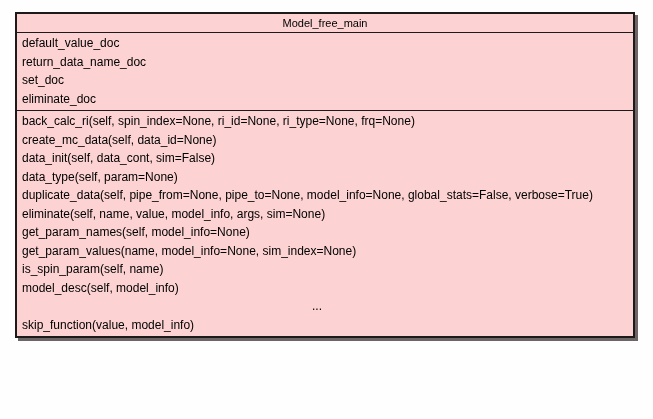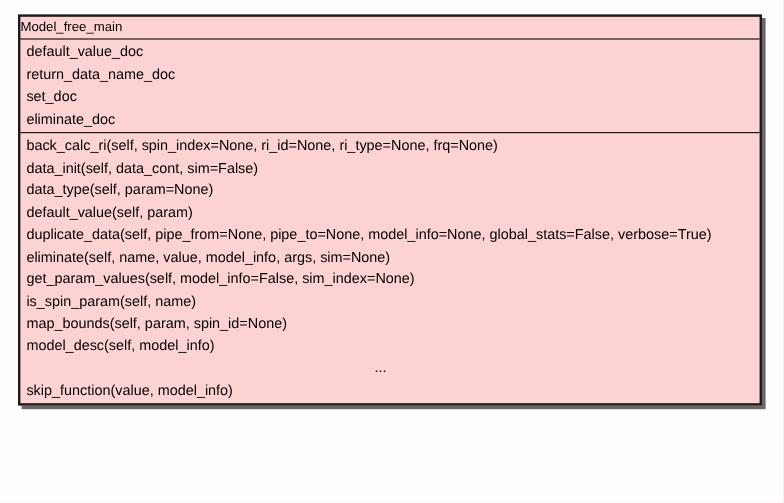--- a/index.html
+++ b/index.html
@@ -27,21 +27,21 @@
     top: 12px;
     width: 620px;
     background: var(--fill, #fcd2d2);
     border: 2px solid var(--border, #1c1a1a);
     box-shadow: 3px 3px 0 var(--shadow, #6e6666);
     box-sizing: border-box;
   }
   .class-title {
     height: 18px;
     line-height: 18px;
-    text-align: left;
+    text-align: center;
     font-size: 11px;
     border-bottom: 1px solid var(--border, #1c1a1a);
     white-space: nowrap;
     overflow: hidden;
   }
   .attributes-section {
     border-bottom: 1px solid var(--border, #1c1a1a);
     padding: 1px 0 2px 0;
   }
   .methods-section {
@@ -70,28 +70,28 @@
     <div class="class-title">Model_free_main</div>
     <div class="attributes-section">
         <div class="row">default_value_doc</div>
         <div class="row">return_data_name_doc</div>
         <div class="row">set_doc</div>
         <div class="row">eliminate_doc</div>
       </div>
     <div class="methods-section">
       <div>
           <div class="row">back_calc_ri(self, spin_index=None, ri_id=None, ri_type=None, frq=None)</div>
+          <div class="row">create_mc_data(self, data_id=None)</div>
           <div class="row">data_init(self, data_cont, sim=False)</div>
           <div class="row">data_type(self, param=None)</div>
-          <div class="row">default_value(self, param)</div>
           <div class="row">duplicate_data(self, pipe_from=None, pipe_to=None, model_info=None, global_stats=False, verbose=True)</div>
           <div class="row">eliminate(self, name, value, model_info, args, sim=None)</div>
-          <div class="row">get_param_values(self, model_info=False, sim_index=None)</div>
+          <div class="row">get_param_names(self, model_info=None)</div>
+          <div class="row">get_param_values(name, model_info=None, sim_index=None)</div>
           <div class="row">is_spin_param(self, name)</div>
-          <div class="row">map_bounds(self, param, spin_id=None)</div>
           <div class="row">model_desc(self, model_info)</div>
         </div>
       <div class="row ellipsis">...</div>
       <div>
           <div class="row">skip_function(value, model_info)</div>
         </div>
     </div>
   </div>
 </div>
 

